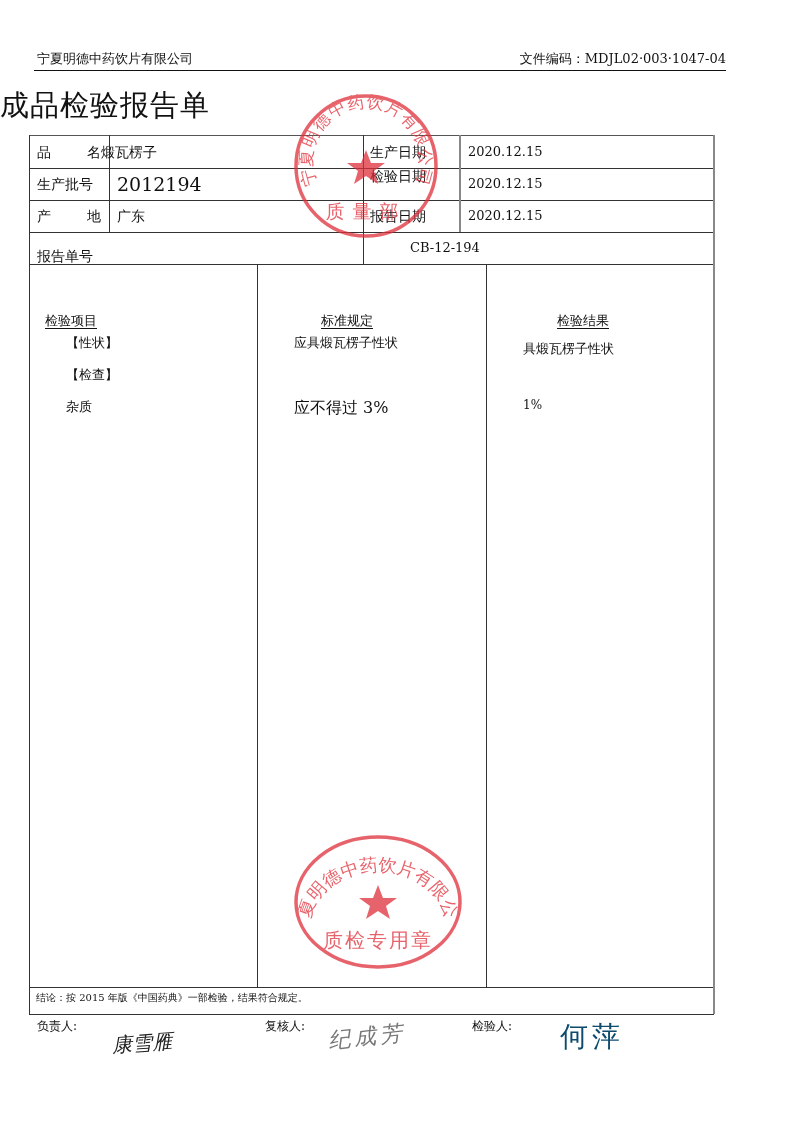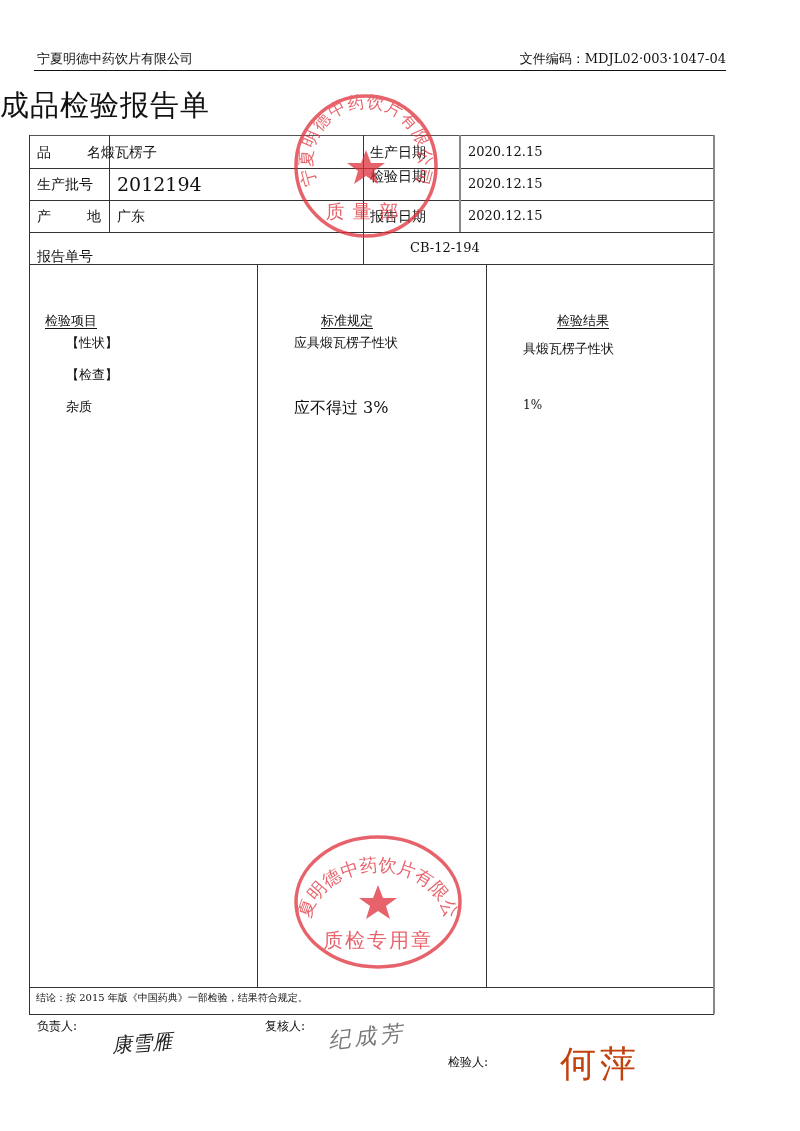--- a/index.html
+++ b/index.html
@@ -101,22 +101,22 @@
   <div class="body-txt" style="left:265px;top:398px;font-size:16px;">应不得过 3%</div>
   <div class="body-txt" style="left:494px;top:398px;font-size:12px;">1%</div>
 </div>
 
 <div class="abs conclusion">结论：按 2015 年版《中国药典》一部检验，结果符合规定。</div>
 
 <div class="sig-label" style="left:37px;">负责人:</div>
 <div class="sig" style="left:112px;top:1030px;font-size:20px;transform:rotate(-4deg);">康雪雁</div>
 <div class="sig-label" style="left:265px;">复核人:</div>
 <div class="sig" style="left:328px;top:1022px;font-size:22px;color:#777;transform:rotate(-6deg);letter-spacing:4px;">纪成芳</div>
-<div class="sig-label" style="left:448px;margin-top:36px;">检验人:</div>
-<div class="sig" style="left:560px;top:1040px;font-size:36px;font-style:normal;color:#c2410c;letter-spacing:4px;">何萍</div>
+<div class="sig-label" style="left:472px;">检验人:</div>
+<div class="sig" style="left:560px;top:1018px;font-size:28px;font-style:normal;color:#0c4a6e;letter-spacing:4px;">何萍</div>
 
 <svg class="stamp" style="left:292px;top:92px;" width="148" height="148" viewBox="0 0 148 148">
   <defs>
     <path id="arcTop" d="M 22 84 A 54 54 0 1 1 126 84"></path>
   </defs>
   <circle cx="74" cy="74" r="70" fill="none" stroke="#e0303a" stroke-width="3.5"></circle>
   <text font-size="17" fill="#e0303a" font-family="DejaVu Sans, sans-serif" letter-spacing="1">
     <textPath href="#arcTop" startOffset="50%" text-anchor="middle">宁夏明德中药饮片有限公司</textPath>
   </text>
   <polygon points="74,58 79,71 93,71 82,79 86,92 74,84 62,92 66,79 55,71 69,71" fill="#e0303a"></polygon>

